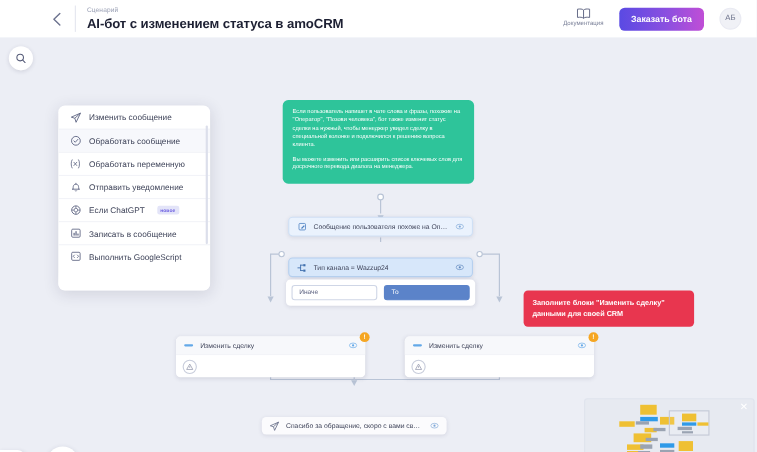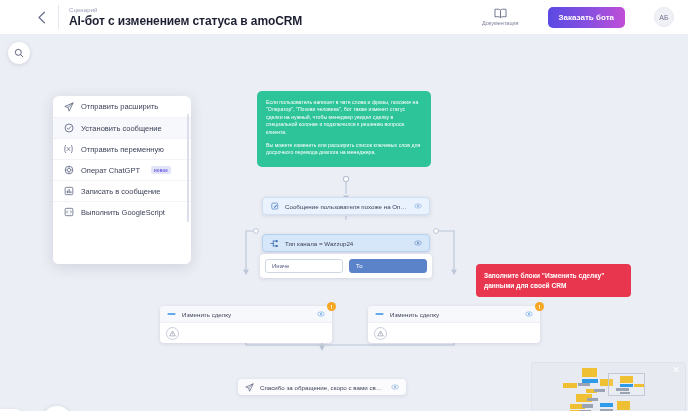--- a/index.html
+++ b/index.html
@@ -10,35 +10,36 @@
     background: #eef0f6;
   }
   #app { position: relative; width: 688px; height: 411px; }
 
   
   .header {
     position: absolute; top: 0; left: 0; width: 688px; height: 34px;
     background: #ffffff;
     display: flex; align-items: center;
     z-index: 40;
+    padding-left: 10px;
   }
   .back-btn {
     width: 34px; height: 34px; margin-left: 24px;
     display: flex; align-items: center; justify-content: center;
     cursor: pointer;
   }
   .back-btn svg { display:block; }
   .title-divider {
     width: 1px; height: 24px; background: #e4e6ef; margin-right: 10px;
   }
   .title-wrap { display: flex; flex-direction: column; justify-content: center; }
   .title-kicker { font-size: 6px; color: #9aa0b5; line-height: 8px; letter-spacing: .1px; }
   .title-main { font-size: 12px; font-weight: bold; color: #1d2033; line-height: 15px; letter-spacing: -.1px;}
   .header-right {
-    margin-left: auto; display: flex; align-items: center; gap: 29px; margin-right: 14px;
+    margin-left: auto; display: flex; gap: 14px; margin-right: 14px;
   }
   .doc-btn {
     display: flex; flex-direction: column; align-items: center; cursor: pointer; gap: 1px;
   }
   .doc-label { font-size: 5.5px; color: #7b8199; line-height: 7px; }
   .order-btn {
     background: linear-gradient(90deg, #5a4ae3 0%, #8a4fe0 55%, #c04ed6 100%);
     color: #fff; font-size: 8px; font-weight: bold;
     padding: 6px 11px; border-radius: 5px; border: none; cursor: pointer;
     white-space: nowrap;
@@ -284,54 +285,64 @@
 
       <div class="actions-panel">
 
         <div class="action-item">
           <span class="action-ico">
             <svg width="10" height="10" viewBox="0 0 12 12">
                 <path d="M11 1 L1 5.4 L4.8 6.6 L6.2 11 Z" fill="none" stroke="#5f6683" stroke-width="1" stroke-linejoin="round"></path>
                 <path d="M4.8 6.6 L11 1" fill="none" stroke="#5f6683" stroke-width="1"></path>
               </svg>
           </span>
-          <span>Отправить расширить</span>
+          <span>Изменить сообщение</span>
         </div>
 
         <div class="action-item selected">
           <span class="action-ico">
             <svg width="10" height="10" viewBox="0 0 12 12">
                 <circle cx="6" cy="6" r="4.8" fill="none" stroke="#5f6683" stroke-width="1"></circle>
                 <path d="M3.8 6.1 L5.3 7.6 L8.2 4.4" fill="none" stroke="#5f6683" stroke-width="1" stroke-linecap="round" stroke-linejoin="round"></path>
               </svg>
           </span>
-          <span>Установить сообщение</span>
+          <span>Обработать сообщение</span>
         </div>
 
         <div class="action-item">
           <span class="action-ico">
             <svg width="11" height="10" viewBox="0 0 13 12">
                 <path d="M3.2 1.2 C1.6 3 1.6 9 3.2 10.8" fill="none" stroke="#5f6683" stroke-width=".9"></path>
                 <path d="M9.8 1.2 C11.4 3 11.4 9 9.8 10.8" fill="none" stroke="#5f6683" stroke-width=".9"></path>
                 <path d="M4.9 4.2 L8.1 7.8 M8.1 4.2 L4.9 7.8" stroke="#5f6683" stroke-width=".9" stroke-linecap="round"></path>
               </svg>
           </span>
-          <span>Отправить переменную</span>
-        </div>
-
+          <span>Обработать переменную</span>
+        </div>
+
+        <div class="action-item">
+          <span class="action-ico">
+            <svg width="10" height="10" viewBox="0 0 12 12">
+                <path d="M3 8.4 C3 6 2.8 3 6 3 C9.2 3 9 6 9 8.4 L10 8.4 L2 8.4 Z" fill="none" stroke="#5f6683" stroke-width=".95" stroke-linejoin="round"></path>
+                <path d="M5 9.8 C5.3 10.6 6.7 10.6 7 9.8" fill="none" stroke="#5f6683" stroke-width=".95"></path>
+                <line x1="6" y1="1.5" x2="6" y2="3" stroke="#5f6683" stroke-width=".95"></line>
+              </svg>
+          </span>
+          <span>Отправить уведомление</span>
+        </div>
 
         <div class="action-item">
           <span class="action-ico">
             <svg width="10" height="10" viewBox="0 0 12 12">
                 <circle cx="6" cy="6" r="4.6" fill="none" stroke="#5f6683" stroke-width="1"></circle>
                 <circle cx="6" cy="6" r="2" fill="none" stroke="#5f6683" stroke-width=".85"></circle>
                 <path d="M6 1.4 L6 3.9 M6 8.1 L6 10.6 M1.4 6 L3.9 6 M8.1 6 L10.6 6" stroke="#5f6683" stroke-width=".8"></path>
               </svg>
           </span>
-          <span>Операт ChatGPT</span>
+          <span>Если ChatGPT</span>
           <span class="badge-new">новое</span>
         </div>
 
         <div class="action-item">
           <span class="action-ico">
             <svg width="10" height="10" viewBox="0 0 12 12">
                 <rect x="1.4" y="1.6" width="9.2" height="8.8" rx="1.2" fill="none" stroke="#5f6683" stroke-width=".95"></rect>
                 <rect x="3.4" y="5.6" width="1.3" height="3" fill="#5f6683"></rect>
                 <rect x="5.5" y="3.8" width="1.3" height="4.8" fill="#5f6683"></rect>
                 <rect x="7.6" y="6.4" width="1.3" height="2.2" fill="#5f6683"></rect>

